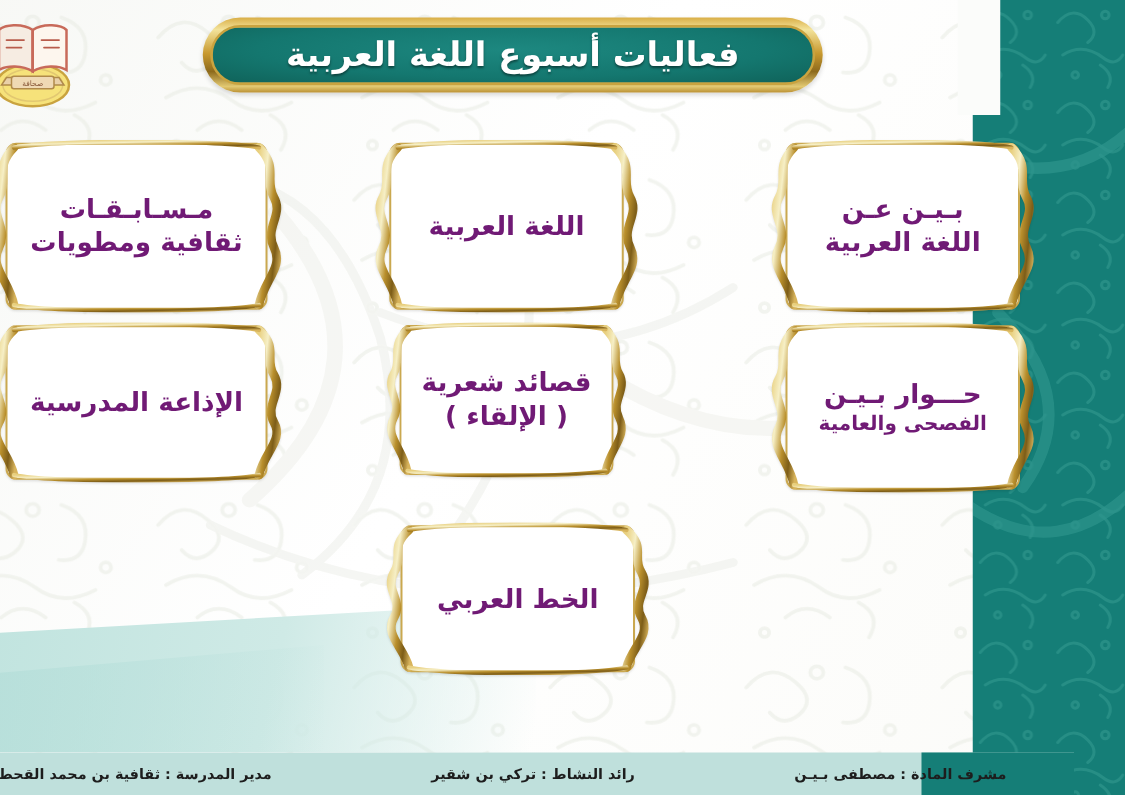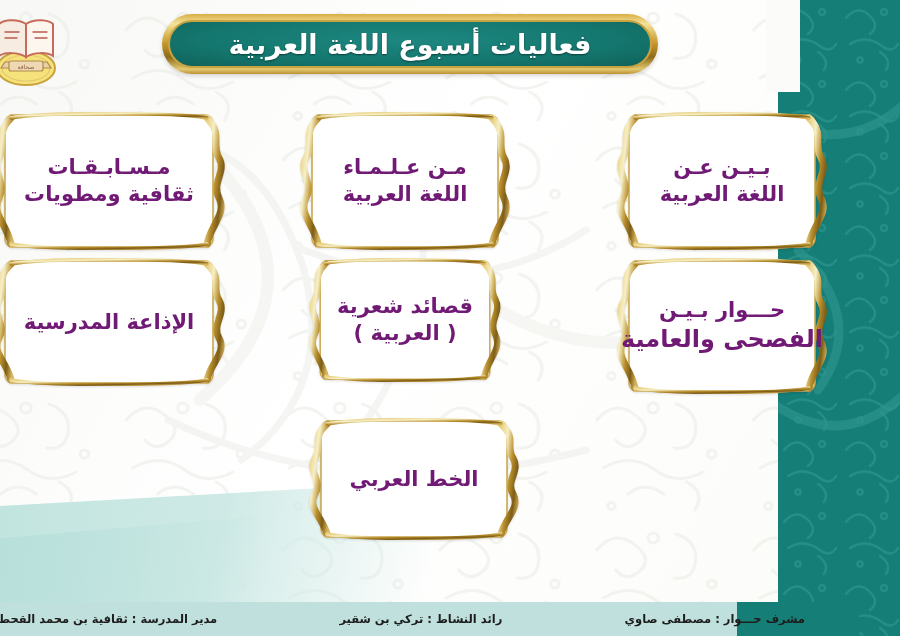--- a/index.html
+++ b/index.html
@@ -61,21 +61,21 @@
   
   .card{position:absolute;box-sizing:border-box;}
   .card .frame{position:absolute;inset:0;}
   .card .frame svg{width:100%;height:100%;display:block;
       filter:drop-shadow(0 1px 1px rgba(0,0,0,.12));}
   .card .label{position:absolute;inset:0;display:flex;flex-direction:column;
       align-items:center;justify-content:center;
       color:#701a75;font-weight:bold;text-align:center;line-height:1.28;
       padding:0 26px;box-sizing:border-box;pointer-events:none;}
   .card .label .l1,.card .label .l2{display:block;white-space:nowrap;}
-  .fs-20{font-size:24px;}
+  .fs-20{font-size:16px;}
   .fs-21{font-size:21px;}
   .sp-wide{letter-spacing:2.5px;}
   .sp-wide2{letter-spacing:4px;}
 </style>
 </head>
 <body>
 
 <div id="poster">
 
   <div class="bg-base"></div>
@@ -202,21 +202,20 @@
           </linearGradient>
         </defs>
         <rect x="22" y="3" width="186" height="132" rx="8" fill="#ffffff" stroke="#caa84f" stroke-width="1.6"></rect>
         <path d="M28 6 C12 22 24 32 16 46 C8 60 24 70 16 86 C8 102 24 112 28 132" fill="none" stroke="url(#gB)" stroke-width="7" stroke-linecap="round"></path>
         <path d="M202 6 C218 22 206 32 214 46 C222 60 206 70 214 86 C222 102 206 112 202 132" fill="none" stroke="url(#gB)" stroke-width="7" stroke-linecap="round"></path>
         <path d="M28 6 C58 0 172 0 202 6" fill="none" stroke="url(#gB)" stroke-width="3.4" stroke-linecap="round"></path>
         <path d="M28 132 C58 138 172 138 202 132" fill="none" stroke="url(#gB)" stroke-width="3.4" stroke-linecap="round"></path>
       </svg>
     </div>
     <div class="label">
-      <span class="l1 fs-21 sp-wide">مـن عـلـمـاء</span>
       <span class="l2 fs-21">اللغة العربية</span>
     </div>
   </div>
 
   <div class="card" id="card-about-arabic" style="left:648px;top:112px;width:230px;height:138px;">
     <div class="frame">
       <svg viewBox="0 0 230 138" xmlns="http://www.w3.org/2000/svg">
         <defs>
           <linearGradient id="gC" x1="0" y1="0" x2="1" y2="1">
             <stop offset="0%" stop-color="#e8cf7e"></stop>
@@ -277,21 +276,21 @@
         </defs>
         <rect x="22" y="3" width="186" height="130" rx="8" fill="#ffffff" stroke="#caa84f" stroke-width="1.6"></rect>
         <path d="M28 6 C12 22 24 32 16 45 C8 59 24 69 16 84 C8 100 24 110 28 130" fill="none" stroke="url(#gE)" stroke-width="7" stroke-linecap="round"></path>
         <path d="M202 6 C218 22 206 32 214 45 C222 59 206 69 214 84 C222 100 206 110 202 130" fill="none" stroke="url(#gE)" stroke-width="7" stroke-linecap="round"></path>
         <path d="M28 6 C58 0 172 0 202 6" fill="none" stroke="url(#gE)" stroke-width="3.4" stroke-linecap="round"></path>
         <path d="M28 130 C58 136 172 136 202 130" fill="none" stroke="url(#gE)" stroke-width="3.4" stroke-linecap="round"></path>
       </svg>
     </div>
     <div class="label">
       <span class="l1 fs-21">قصائد شعرية</span>
-      <span class="l2 fs-21">( العربية )</span>
+      <span class="l2 fs-21">( الإلقاء )</span>
     </div>
   </div>
 
   <div class="card" id="card-dialogue" style="left:648px;top:258px;width:230px;height:136px;">
     <div class="frame">
       <svg viewBox="0 0 230 136" xmlns="http://www.w3.org/2000/svg">
         <defs>
           <linearGradient id="gF" x1="0" y1="0" x2="1" y2="1">
             <stop offset="0%" stop-color="#e8cf7e"></stop>
               <stop offset="28%" stop-color="#f6efc6"></stop>
@@ -333,19 +332,19 @@
       </svg>
     </div>
     <div class="label">
       <span class="l1 fs-21">الخط العربي</span>
     </div>
   </div>
 
   <div class="footer-bar">
     <div class="fb-right-teal"></div>
     <div class="footer-inner">
-      <span class="footer-item f-right">مشرف حـــوار : مصطفى صاوي</span>
+      <span class="footer-item f-right">مشرف المادة : مصطفى بـيـن</span>
       <span class="footer-item f-mid">رائد النشاط : تركي بن شقير</span>
       <span class="footer-item f-left">مدير المدرسة : ثقافية بن محمد القحطاني</span>
     </div>
   </div>
 
 </div>
 
 </body></html>

